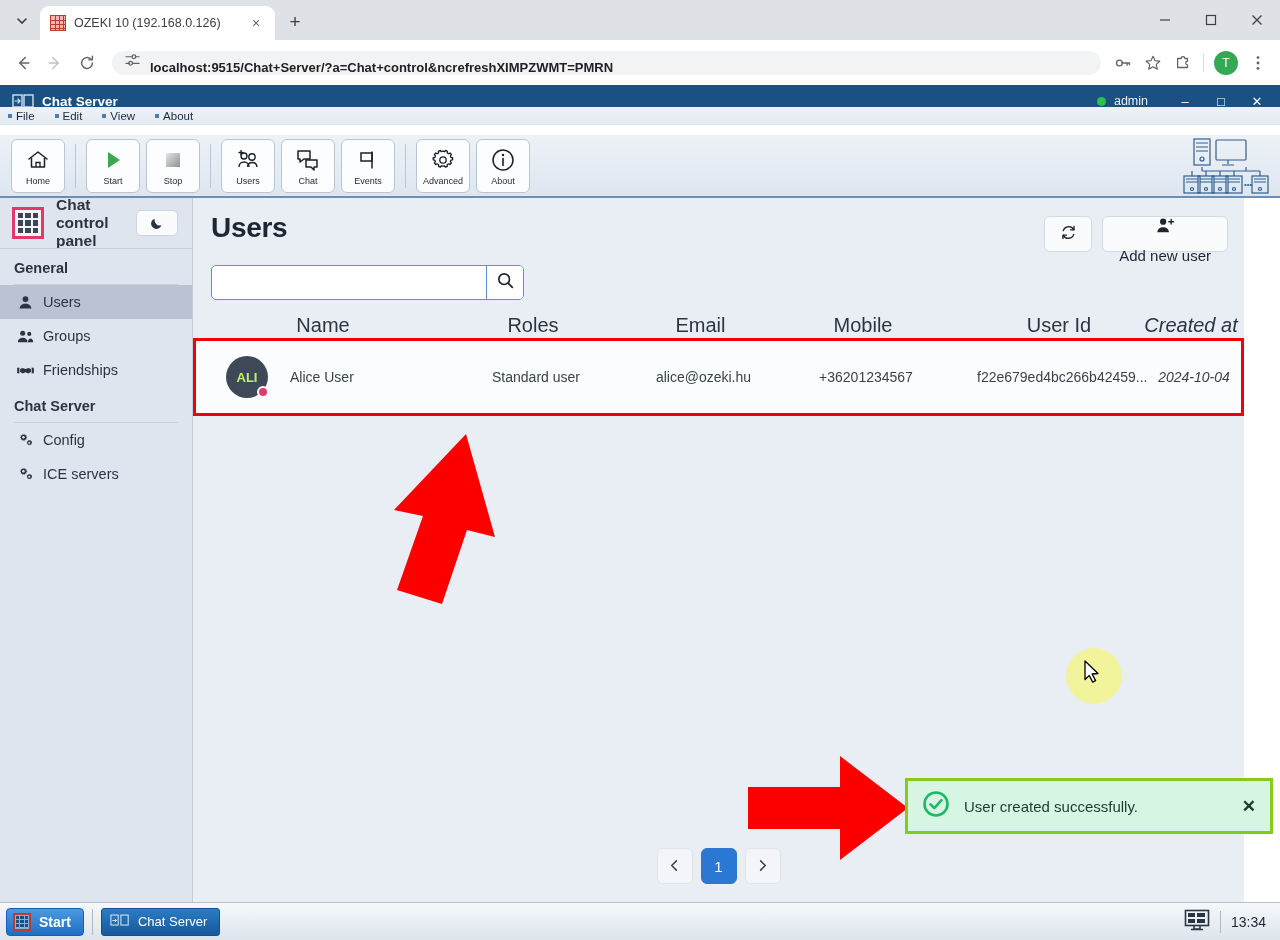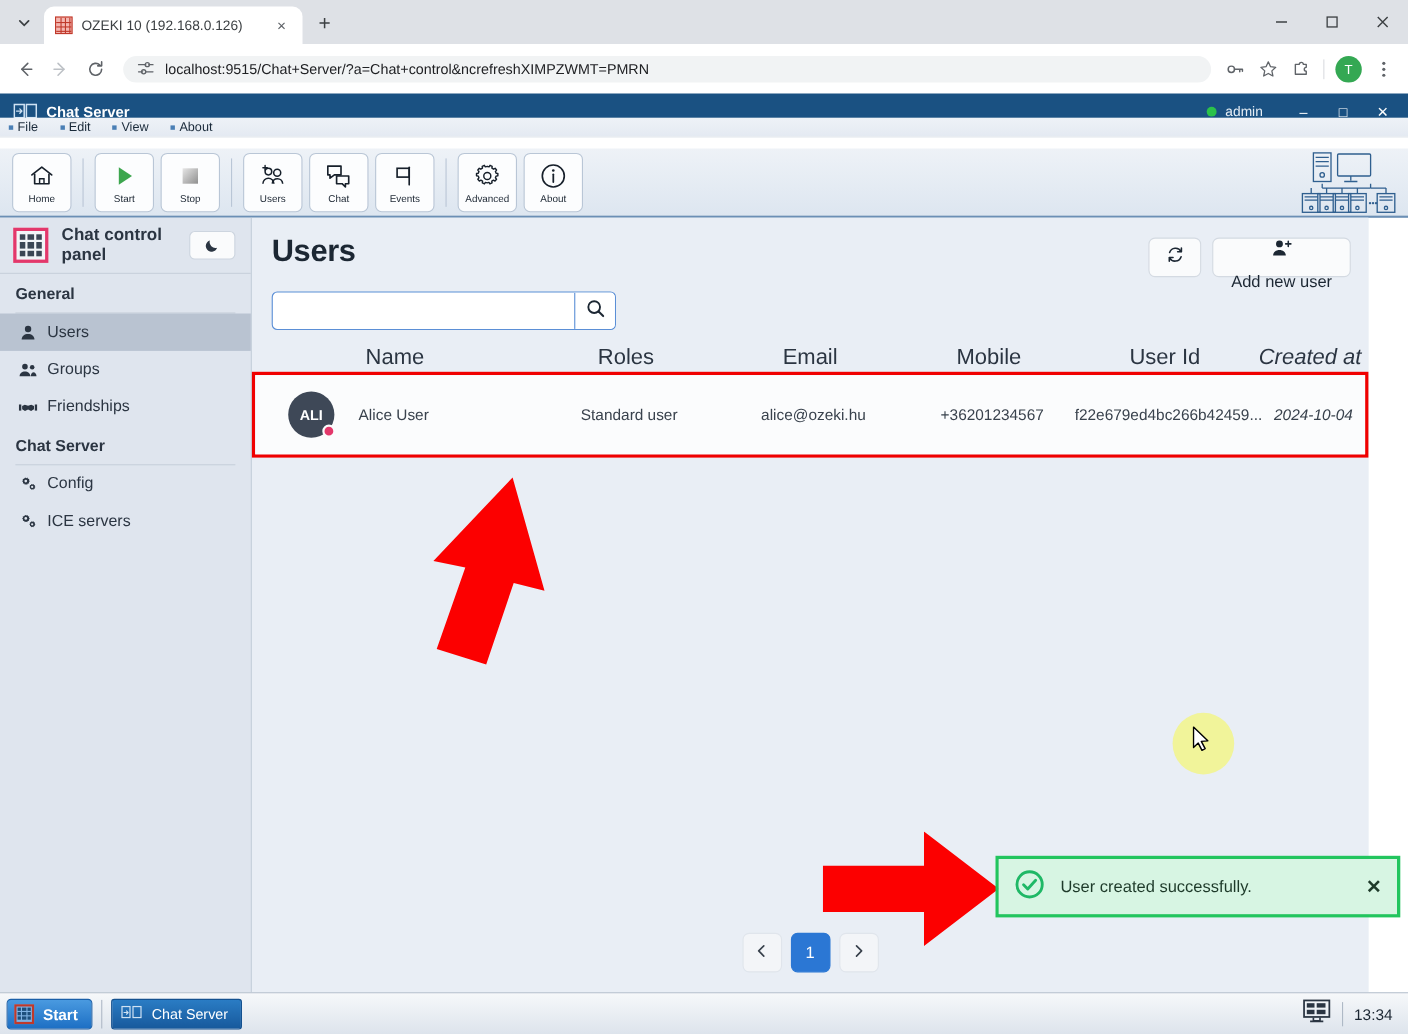--- a/index.html
+++ b/index.html
@@ -71,21 +71,21 @@
   }
   .nav-btn {
     width: 30px; height: 30px; display: flex; align-items: center;
     justify-content: center; color: #5f6368; border-radius: 50%;
     flex: 0 0 30px;
   }
   .nav-btn.disabled { color: #bdc1c6; }
   .omnibox {
     flex: 1; height: 24px; margin: 0 6px 0 8px;
     background: #f1f3f4; border-radius: 15px;
-    display: flex; align-items: center; padding: 0 12px; gap: 10px;
+    display: flex; align-items: flex-end; padding: 0 12px; gap: 10px; font-weight: bold;
   }
   .omnibox-url {
     font-size: 13px; color: #202124; white-space: nowrap;
     overflow: hidden; text-overflow: ellipsis;
   }
   .tool-icon {
     width: 28px; height: 28px; flex: 0 0 28px;
     display: flex; align-items: center; justify-content: center;
     color: #5f6368;
   }
@@ -234,51 +234,51 @@
   .table-wrap { margin-top: 12px; position: relative; }
   .thead {
     display: flex; height: 26px; align-items: center;
     font-size: 20px; color: #2b3542;
   }
   .thead > div, .trow > div { text-align: center; }
   .c-name { width: 260px; }
   .c-roles { width: 160px; }
   .c-email { width: 175px; }
   .c-mobile { width: 150px; }
-  .c-userid { width: 170px; }
+  .c-userid { width: 170px; margin-left: 36px; }
   .c-created { width: 94px; font-style: italic; }
 
   .trow-outer { border: 3px solid #f00000; }
   .trow {
     display: flex; align-items: center; height: 72px;
     background: #fbfcfd; font-size: 14px; color: #39424d;
   }
   .c-name-cell {
     width: 260px; display: flex; align-items: center;
     padding-left: 30px; gap: 22px;
   }
   .avatar {
     width: 42px; height: 42px; border-radius: 50%;
-    background: #3e4857; color: #ffffff; font-size: 13px;
+    background: #3e4857; color: #bef264; font-size: 13px;
     font-weight: bold; display: flex; align-items: center;
     justify-content: center; position: relative; flex: 0 0 42px;
   }
   .avatar .badge {
     position: absolute; right: -1px; bottom: 0px;
     width: 12px; height: 12px; border-radius: 50%;
     background: #e3386b; border: 2px solid #fbfcfd;
   }
 
   
   .annot { position: absolute; pointer-events: none; }
 
   
   .toast-outer {
     position: absolute; left: 905px; top: 778px;
-    width: 368px; height: 56px; border: 3px solid #22c55e;
+    width: 368px; height: 56px; border: 3px solid #84cc16;
   }
   .toast {
     width: 100%; height: 100%; background: #d7f5e3;
     display: flex; align-items: center; padding: 0 14px; gap: 14px;
   }
   .toast-msg { flex: 1; font-size: 15px; color: #1e3a2a; }
   .toast-close { color: #1e3a2a; font-size: 17px; font-weight: bold; }
 
   
   .pager {

